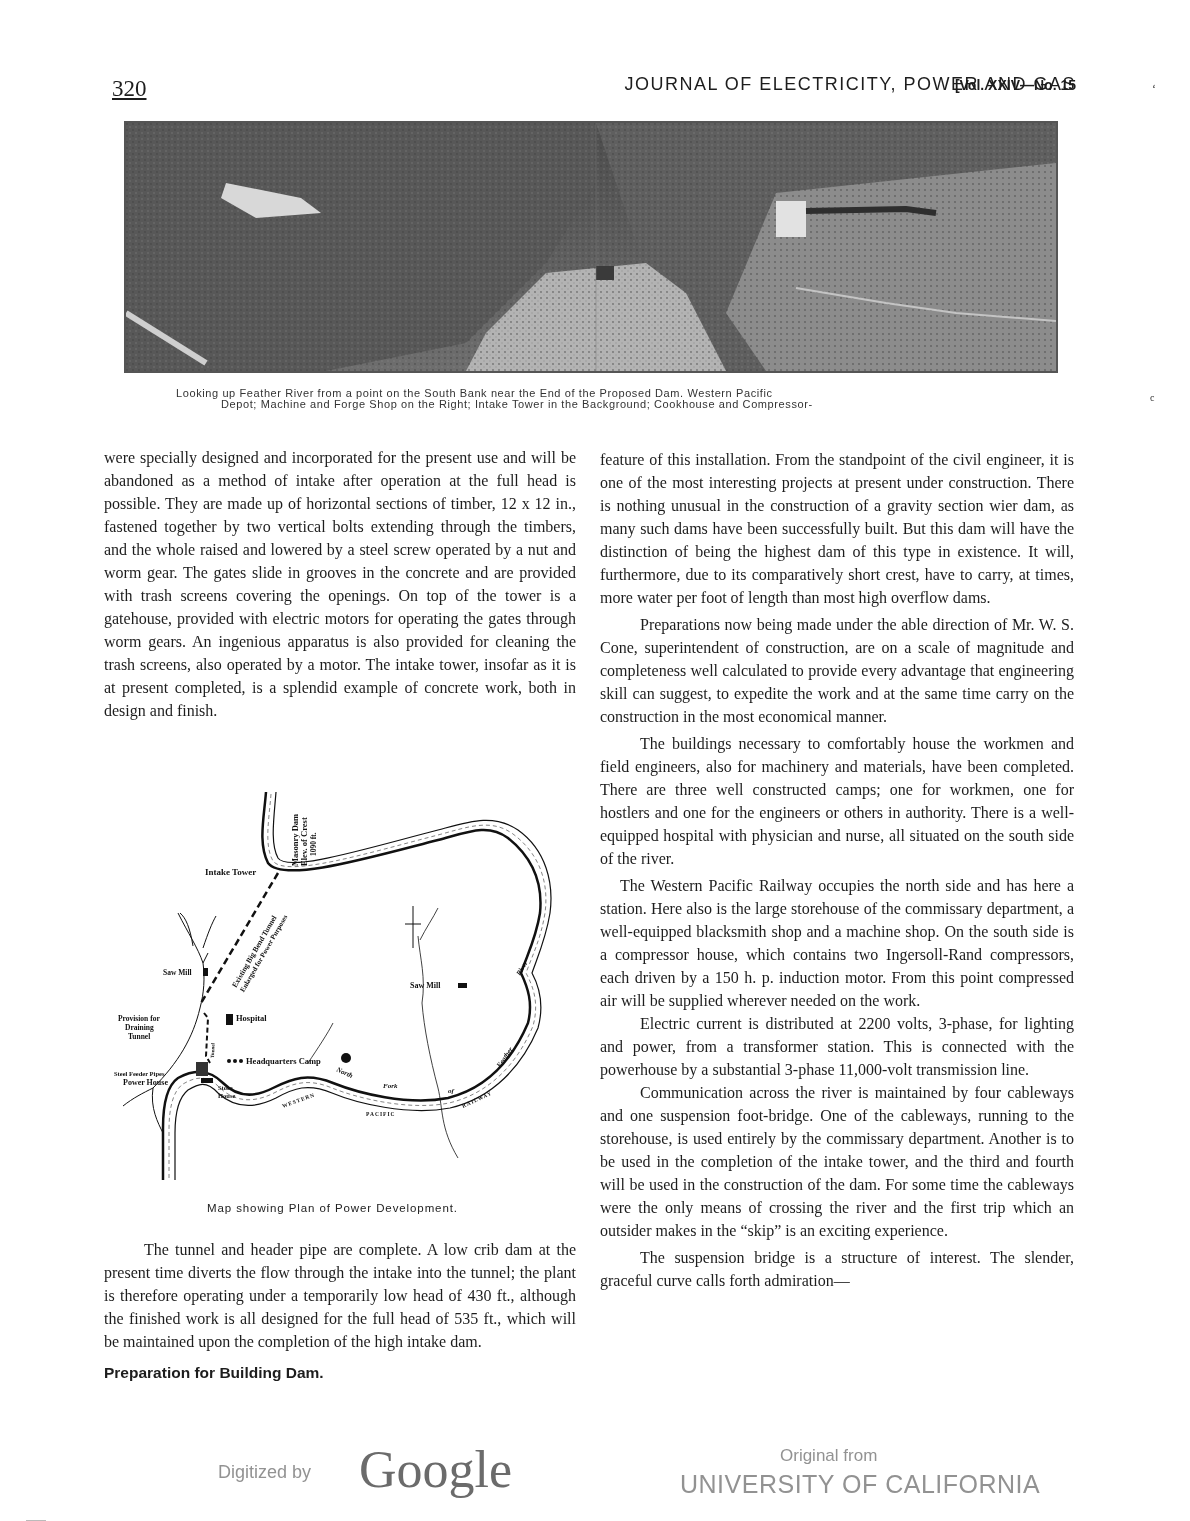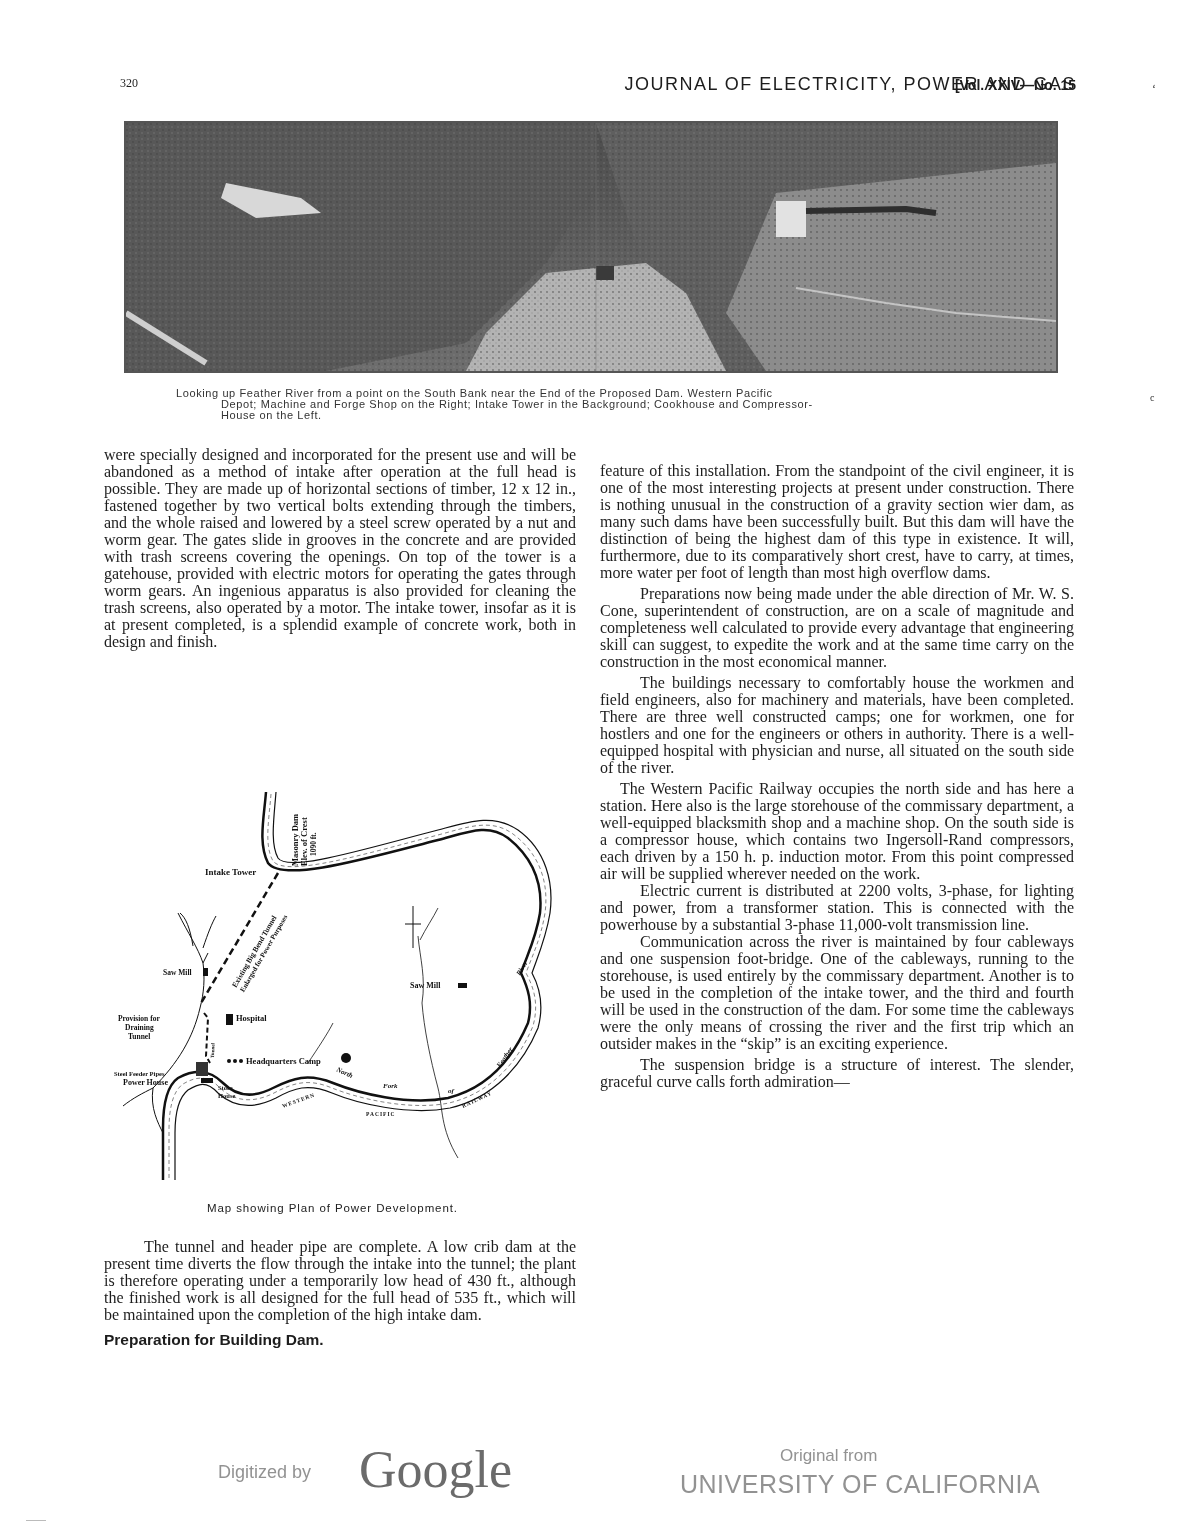--- a/index.html
+++ b/index.html
@@ -1,41 +1,41 @@
 <!DOCTYPE html>
 <html><head>
 <meta charset="utf-8">
 <style>
   html, body { margin:0; padding:0; background:#ffffff; }
   body { width:1190px; height:1521px; position:relative; overflow:hidden;
          font-family:"Liberation Serif", "DejaVu Serif", serif; color:#1d1d1d; }
   .header { position:absolute; top:74px; left:104px; width:972px; height:26px; }
-  .page-num { position:absolute; left:16px; top:2px; font-size:12px; }
+  .page-num { position:absolute; left:8px; top:2px; font-size:23px;text-decoration:underline; }
   .journal-title { position:absolute; left:0; right:0; top:0; text-align:right;
                    font-family:"Liberation Sans","DejaVu Sans",sans-serif; font-weight:normal;
                    font-size:18px; letter-spacing:1.5px; }
   .issue { position:absolute; right:0; top:3px; font-family:"Liberation Sans Narrow","Liberation Sans",sans-serif;
            font-size:14px; font-weight:bold; }
   .speck { position:absolute; color:#333; font-size:12px; }
 
   .photo { position:absolute; top:121px; left:124px; width:934px; height:252px;
            border:2px solid #555; box-sizing:border-box; overflow:hidden; background:#6b6b6b; }
   .photo svg { display:block; }
 
   .photo-caption { position:absolute; top:388px; left:176px; width:880px;
                    font-family:"Liberation Sans","DejaVu Sans",sans-serif; font-size:11px;
                    line-height:11px; color:#333; letter-spacing:0.6px; }
   .photo-caption .indent { padding-left:45px; }
 
-  .col { position:absolute; font-size:16px; line-height:17px; text-align:justify; }
+  .col { position:absolute; font-size:16px; line-height:23px; text-align:justify; }
   .col p { margin:0; }
   .col p.ind { text-indent:40px; }
   .col-left-top { top:446px; left:104px; width:472px; }
   .col-left-bottom { top:1238px; left:104px; width:472px; }
-  .col-right { top:462px; left:600px; width:474px; }
+  .col-right { top:448px; left:600px; width:474px; }
   .section-heading { text-align:left; font-family:"Liberation Sans","DejaVu Sans",sans-serif;
                      font-weight:bold; font-size:15.5px; margin:8px 0 2px 0 !important; }
 
   .map { position:absolute; top:788px; left:108px; width:450px; height:400px; }
   .map svg text { font-family:"Liberation Serif","DejaVu Serif",serif; font-weight:bold; fill:#111; }
   .map-caption { position:absolute; top:1202px; left:174px; font-family:Liberation Sans, sans-serif;
                  font-size:11.5px; letter-spacing:0.9px; color:#222;padding-left:33px; }
 
   .wm { position:absolute; font-family:"Liberation Sans","DejaVu Sans",sans-serif; color:rgba(110,110,110,0.75); }
   .wm-digitized { left:218px; top:1462px; font-size:18px; }
@@ -80,21 +80,20 @@
     <polyline points="670,165 760,180 830,190 930,198" stroke="#c4c4c4" stroke-width="2" fill="none"></polyline>
     <line x1="0" y1="190" x2="80" y2="240" stroke="#cfcfcf" stroke-width="6"></line>
     <rect x="470" y="143" width="18" height="14" fill="#3a3a3a"></rect>
     <line x1="470" y1="0" x2="470" y2="248" stroke="#7a7a7a" stroke-width="1" opacity="0.5"></line>
   </svg>
 </div>
 
 <div class="photo-caption">
   <div>Looking up Feather River from a point on the South Bank near the End of the Proposed Dam.  Western Pacific</div>
   <div class="indent">Depot; Machine and Forge Shop on the Right; Intake Tower in the Background; Cookhouse and Compressor-</div>
-  <div class="indent">House on the Left.</div>
 </div>
 
 <div class="col col-left-top">
   <p>were specially designed and incorporated for the present use and will be abandoned as a method of intake after operation at the full head is possible.  They are made up of horizontal sections of timber, 12 x 12 in., fastened together by two vertical bolts extending through the timbers, and the whole raised and lowered by a steel screw operated by a nut and worm gear.  The gates slide in grooves in the concrete and are provided with trash screens covering the openings.  On top of the tower is a gatehouse, provided with electric motors for operating the gates through worm gears.  An ingenious apparatus is also provided for cleaning the trash screens, also operated by a motor.  The intake tower, insofar as it is at present completed, is a splendid example of concrete work, both in design and finish.</p>
 </div>
 
 <div class="map">
   <svg width="450" height="400" viewBox="0 0 450 400">
 
     <path d="M158,4 C156,30 150,55 160,75 C175,95 260,70 330,52 C360,44 380,35 400,50 C425,70 435,95 432,125 C428,150 420,165 413,185 C420,200 425,215 420,235 C405,270 380,300 340,310 C300,318 250,305 225,295 C200,285 185,290 165,300 C140,313 125,305 115,295 C100,280 85,282 70,290 C60,297 55,315 55,340 L55,392" stroke="#111" stroke-width="2.5" fill="none"></path>

